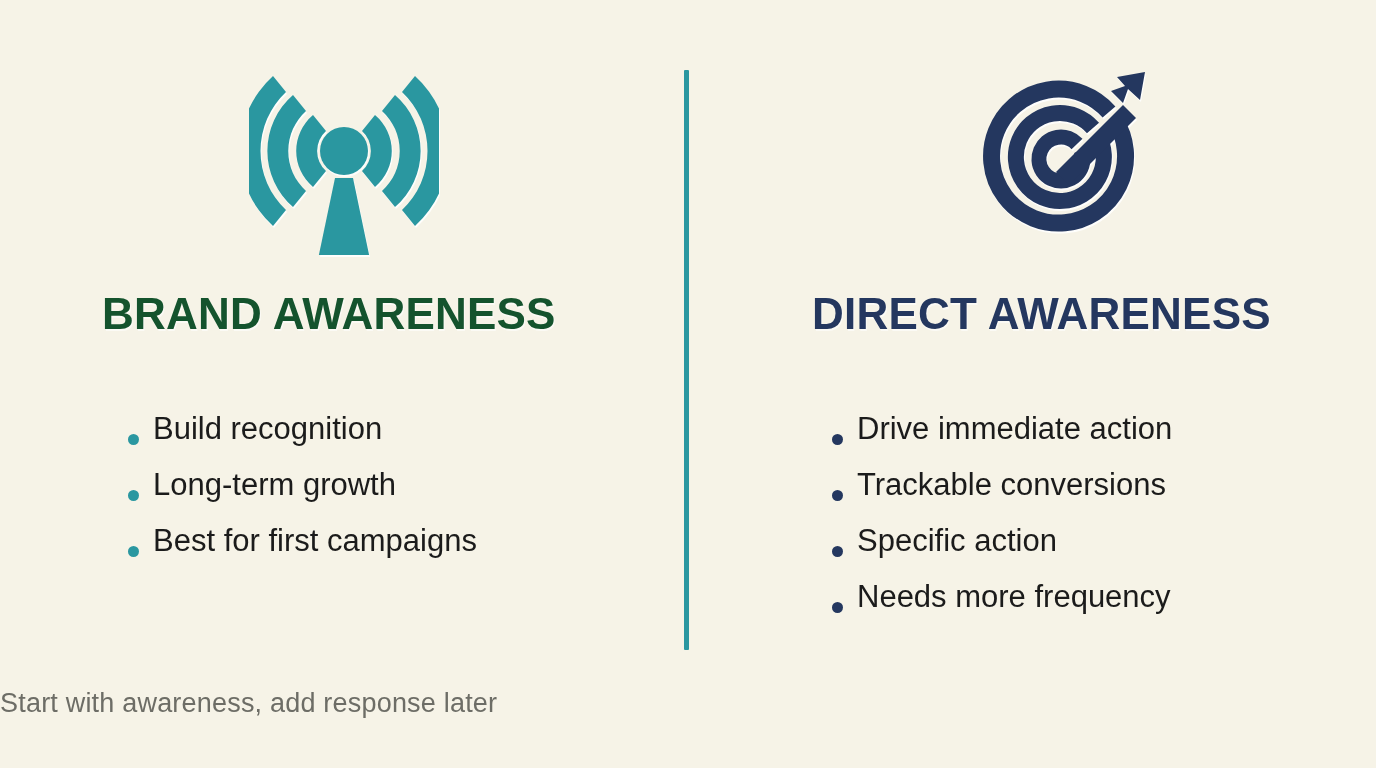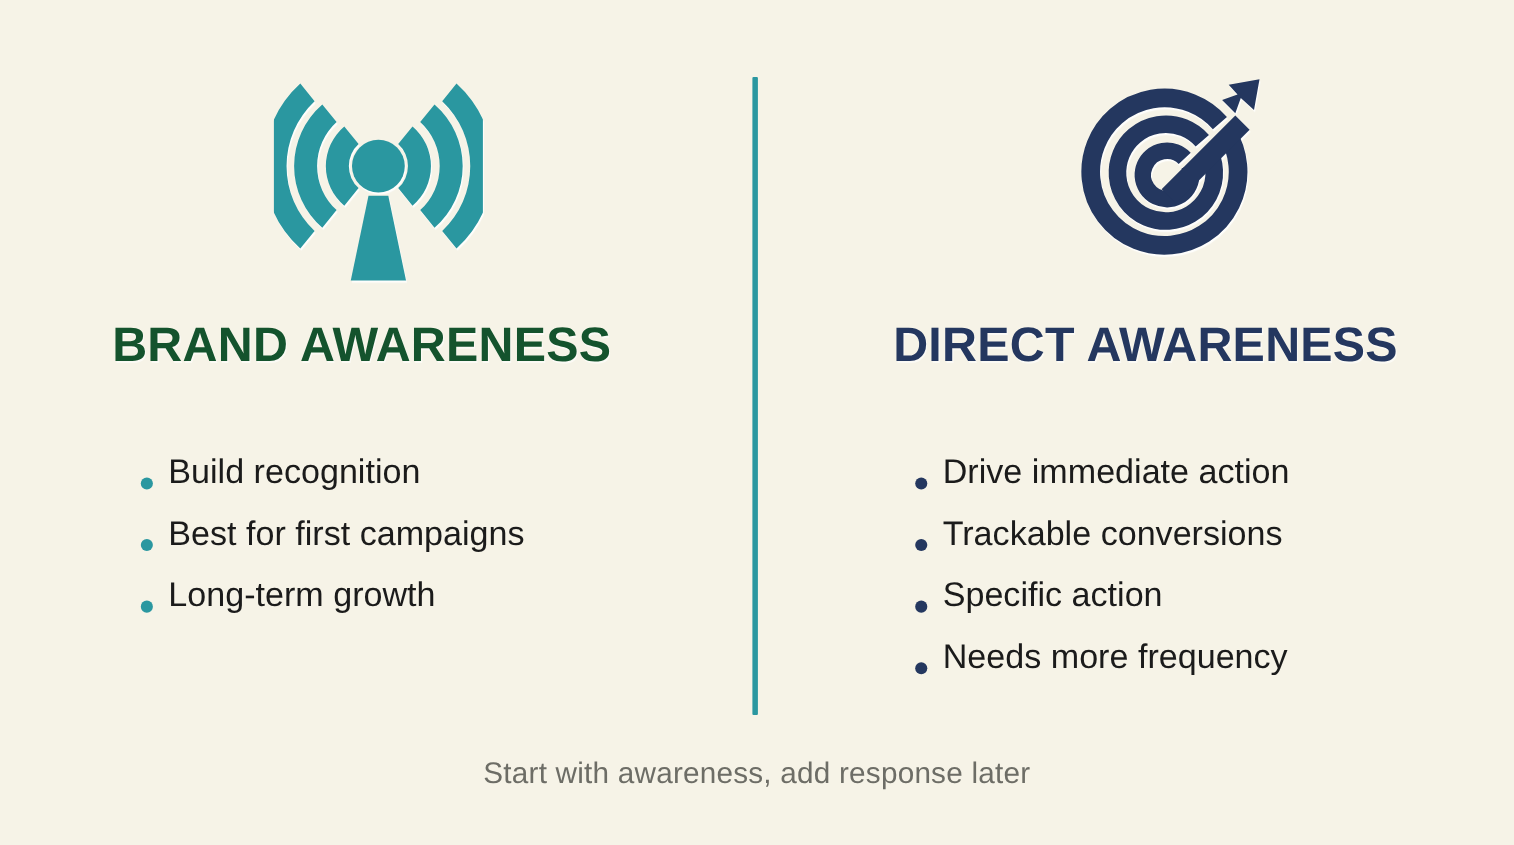--- a/index.html
+++ b/index.html
@@ -119,21 +119,20 @@
     background: #2a97a0;
     border-radius: 1px;
   }
 
   
   .footer {
     position: absolute;
     left: 0;
     top: 688px;
     width: 1376px;
-    text-align: center;
     font-size: 27px;
     color: #6d6d66;
     letter-spacing: 0.2px;
     white-space: nowrap;
   }
 </style>
 </head>
 <body>
 
 <div class="slide">
@@ -163,25 +162,25 @@
 
       <div class="heading">BRAND AWARENESS</div>
 
       <ul class="bullets">
         <li>
           <span class="dot"></span>
           <span>Build recognition</span>
         </li>
         <li>
           <span class="dot"></span>
+          <span>Long-term growth</span>
+        </li>
+        <li>
+          <span class="dot"></span>
           <span>Best for first campaigns</span>
-        </li>
-        <li>
-          <span class="dot"></span>
-          <span>Long-term growth</span>
         </li>
       </ul>
     </div>
 
     <div class="col col-right">
 
       <div class="icon-wrap">
         <svg class="icon-svg" width="190" height="190" viewBox="0 0 190 190" aria-hidden="true">
           <g fill="none" stroke="#24375f" stroke-width="17">
 

